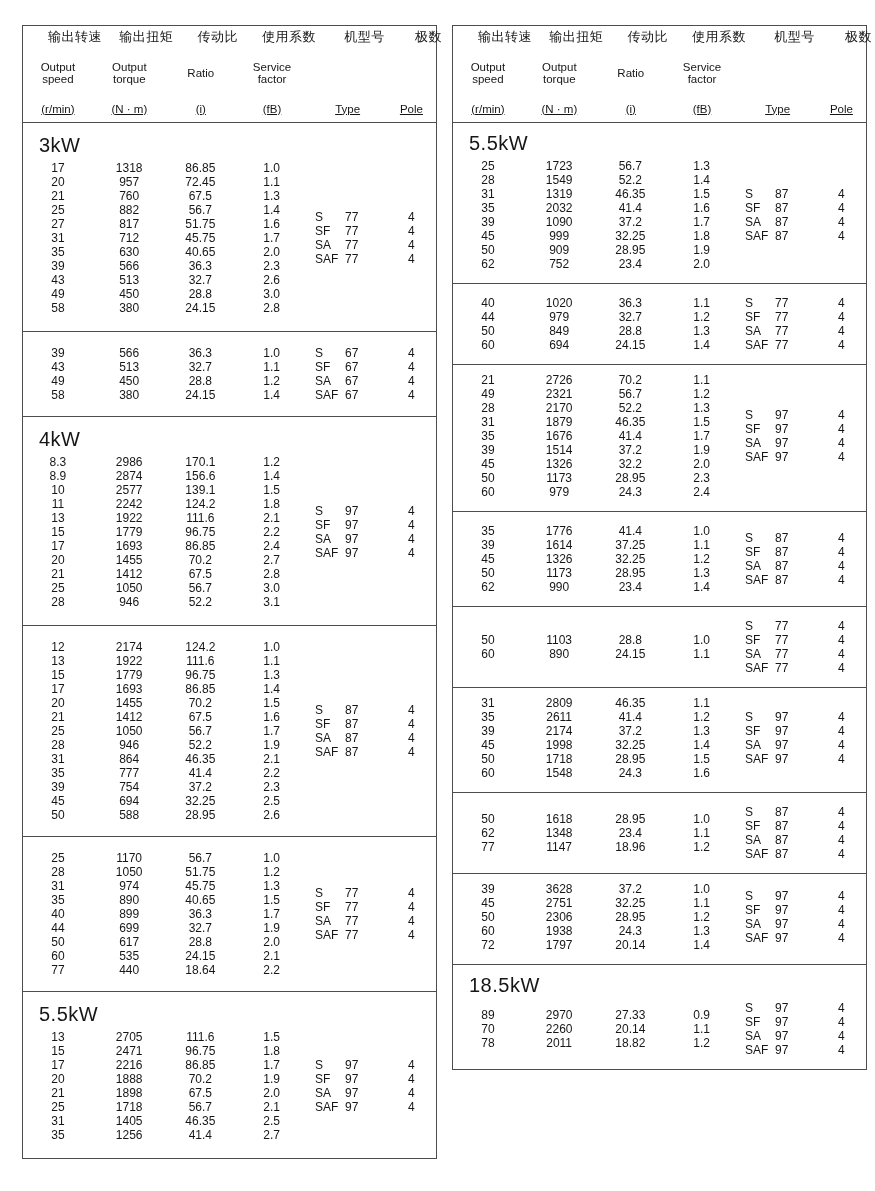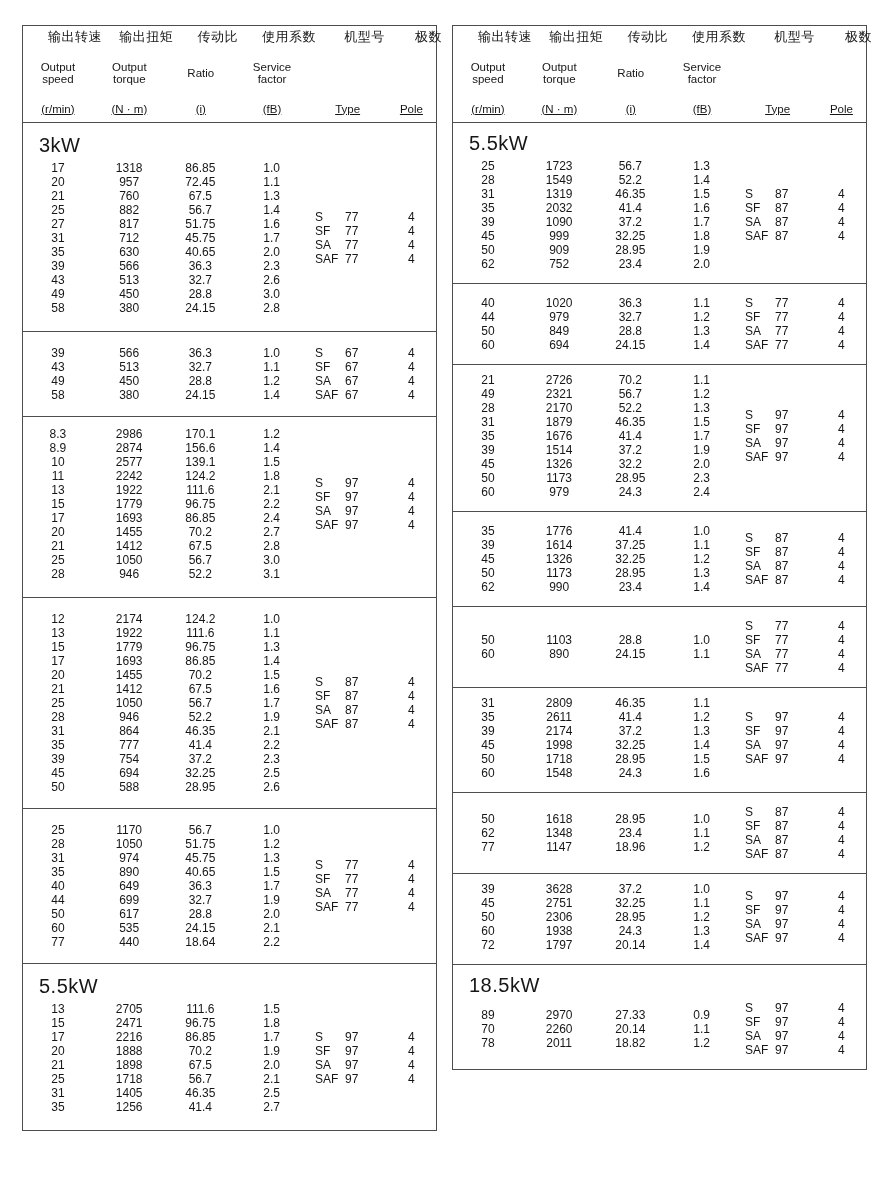--- a/index.html
+++ b/index.html
@@ -231,20 +231,21 @@
             <span class="tpole">4</span>
           </div>
           <div class="trow">
             <span class="tlabel"><span class="tprefix">SAF</span><span class="tnum">67</span></span>
             <span class="tpole">4</span>
           </div>
         </div>
       </div>
     </div>
     <div class="segment titled">
+      <div class="seg-title">4kW</div>
       <div class="seg-body">
         <div class="rows">
           <div class="drow">
             <span class="dcell">8.3</span>
             <span class="dcell">2986</span>
             <span class="dcell">170.1</span>
             <span class="dcell">1.2</span>
           </div>
           <div class="drow">
             <span class="dcell">8.9</span>
@@ -451,21 +452,21 @@
             <span class="dcell">1.3</span>
           </div>
           <div class="drow">
             <span class="dcell">35</span>
             <span class="dcell">890</span>
             <span class="dcell">40.65</span>
             <span class="dcell">1.5</span>
           </div>
           <div class="drow">
             <span class="dcell">40</span>
-            <span class="dcell">649</span>
+            <span class="dcell">899</span>
             <span class="dcell">36.3</span>
             <span class="dcell">1.7</span>
           </div>
           <div class="drow">
             <span class="dcell">44</span>
             <span class="dcell">699</span>
             <span class="dcell">32.7</span>
             <span class="dcell">1.9</span>
           </div>
           <div class="drow">

